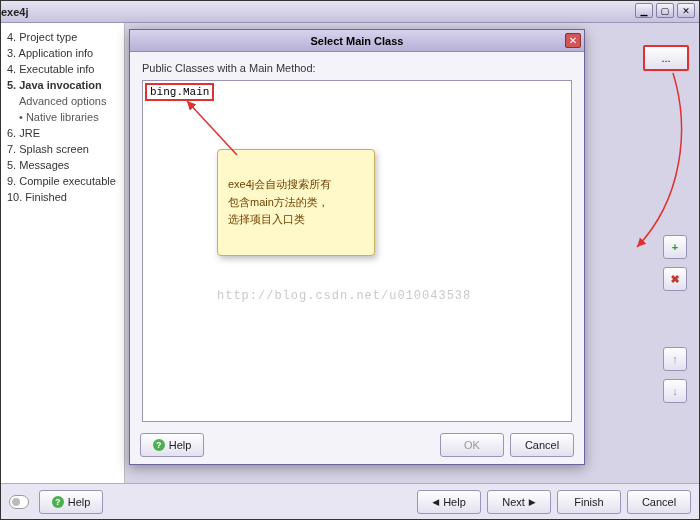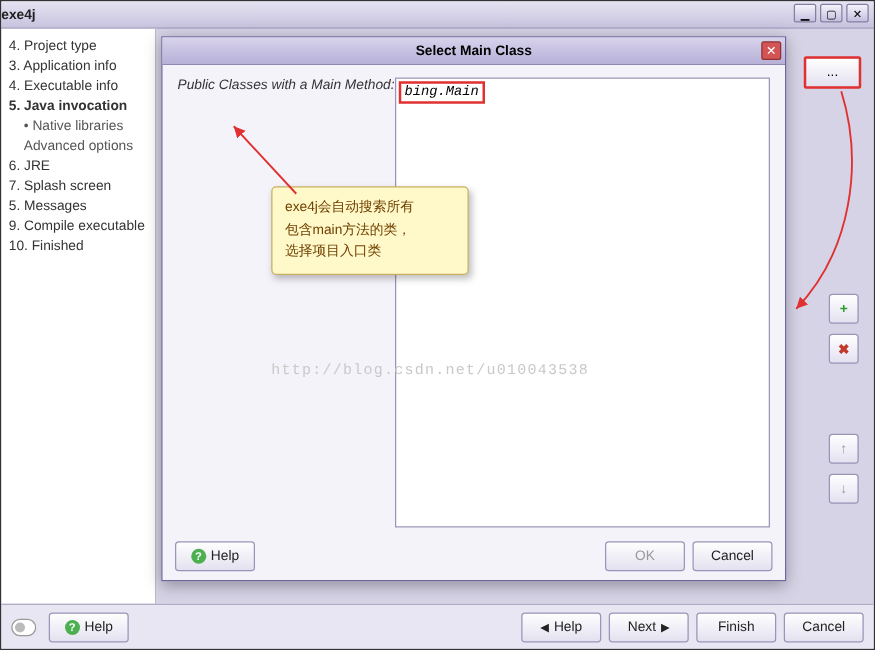--- a/index.html
+++ b/index.html
@@ -37,33 +37,33 @@
   .sidebtn { width: 24px; height: 24px; background: linear-gradient(#fefefe,#e4e1f0); border: 1px solid #9a95b8; border-radius: 3px; display: flex; align-items: center; justify-content: center; cursor: pointer; font-size: 14px; font-weight: bold; }
   .sidebtn.add { color: #2e9b2e; }
   .sidebtn.del { color: #c0392b; }
   .sidebtn.arrow { color: #999; }
   .sidebtns .gap { height: 40px; }
 
   
   .browse-highlight { position: absolute; right: 10px; top: 22px; width: 46px; height: 26px; border: 2px solid #e03030; border-radius: 2px; display: flex; align-items: center; justify-content: center; background: linear-gradient(#fefefe,#e4e1f0); cursor: pointer; }
 
   
-  .modal { position: absolute; left: 128px; top: 28px; width: 500px; height: 436px; background: #f5f3fa; border: 1px solid #6b6598; box-shadow: 0 3px 12px rgba(0,0,0,0.35); display: flex; flex-direction: column; }
+  .modal { position: absolute; left: 128px; top: 28px; width: 456px; height: 436px; background: #f5f3fa; border: 1px solid #6b6598; box-shadow: 0 3px 12px rgba(0,0,0,0.35); display: flex; flex-direction: column; }
   .modal-title { height: 22px; background: linear-gradient(#d8d3ec,#b7b0d8); display: flex; align-items: center; justify-content: center; position: relative; border-bottom: 1px solid #8e88b4; }
   .modal-title span { font-weight: bold; }
   .modal-close { position: absolute; right: 3px; top: 3px; width: 16px; height: 15px; background: #d35454; border: 1px solid #903030; border-radius: 2px; color: #fff; display: flex; align-items: center; justify-content: center; font-size: 10px; cursor: pointer; }
-  .modal-body { flex: 1; padding: 10px 12px 4px; display: flex; flex-direction: row; font-style: italic; }
+  .modal-body { flex: 1; padding: 10px 12px 4px; display: flex; flex-direction: column; }
   .modal-label { margin-bottom: 6px; color: #333; }
   .listbox { flex: 1; background: #fff; border: 1px solid #9a95b8; position: relative; overflow: hidden; }
   .listitem { position: absolute; left: 2px; top: 2px; padding: 1px 3px; font-family: "Courier New", monospace; background: #fff; border: 2px solid #e03030; }
   .modal-footer { height: 38px; display: flex; align-items: center; padding: 0 10px; gap: 6px; }
   .modal-footer .spacer { flex: 1; }
 
   
-  .callout { position: absolute; left: 216px; top: 148px; width: 158px; background: #fff8c8; border: 1px solid #c8b060; border-radius: 4px; padding: 8px 10px; box-shadow: 2px 3px 6px rgba(0,0,0,0.25); color: #704000; font-size: 12px; line-height: 1.6; }
+  .callout { position: absolute; left: 216px; top: 148px; width: 158px; background: #fff8c8; border: 1px solid #c8b060; border-radius: 4px; padding: 26px 10px; box-shadow: 2px 3px 6px rgba(0,0,0,0.25); color: #704000; font-size: 12px; line-height: 1.6; }
 
   
   .watermark { position: absolute; left: 216px; top: 288px; color: #c9c9c9; font-size: 12px; font-family: "Courier New", monospace; letter-spacing: 1px; pointer-events: none; }
 
   
   svg.overlay { position: absolute; inset: 0; pointer-events: none; }
 </style>
 </head>
 <body>
 
@@ -75,22 +75,22 @@
     <div class="winbtn">✕</div>
   </div>
 </div>
 
 <div class="main">
   <ul class="steps">
     <li>4. Project type</li>
     <li>3. Application info</li>
     <li>4. Executable info</li>
     <li class="current">5. Java invocation</li>
+    <li class="sub">Advanced options</li>
     <li class="sub bullet">Native libraries</li>
-    <li class="sub">Advanced options</li>
     <li>6. JRE</li>
     <li>7. Splash screen</li>
     <li>5. Messages</li>
     <li>9. Compile executable</li>
     <li>10. Finished</li>
   </ul>
 
   <div class="rightarea">
     <div class="browse-highlight">
       <span>...</span>

